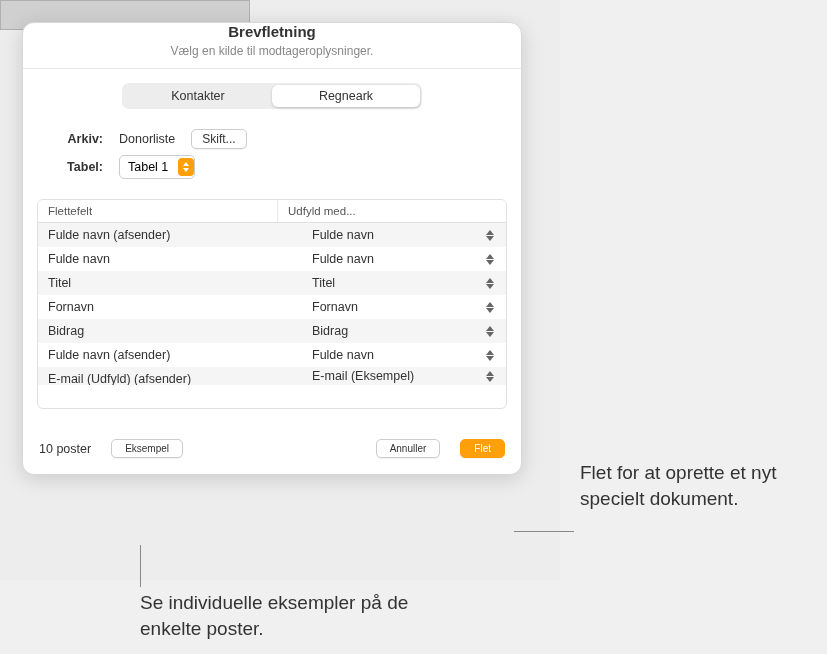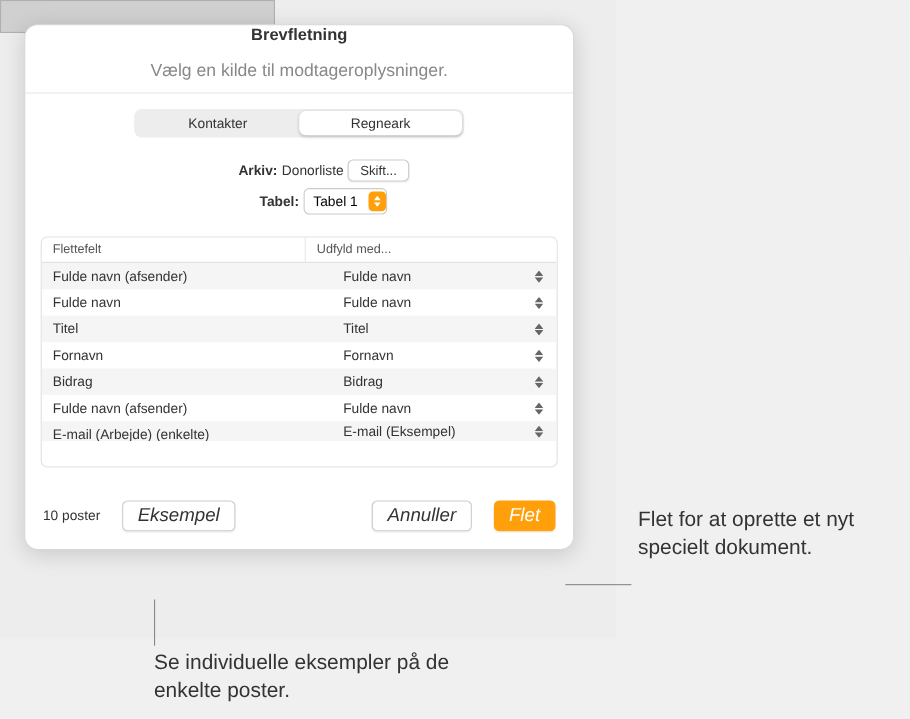--- a/index.html
+++ b/index.html
@@ -14,21 +14,21 @@
       top: 22px;
       width: 500px;
       background: #fff;
       border-radius: 12px;
       border: 1px solid #d8d8d8;
       box-shadow: 0 4px 20px rgba(0,0,0,0.15);
     }
     
     .dialog-header { text-align: center; padding: 0 20px 10px; border-bottom: 1px solid #e8e8e8; }
     .dialog-title { font-size: 15px; font-weight: 600; color: #333; }
-    .dialog-subtitle { font-size: 16px; color: #888; margin-top: 16px; }
+    .dialog-subtitle { font-size: 12px; color: #888; margin-top: 4px; }
     
     .segmented-wrap { display: flex; justify-content: center; padding: 14px 0 10px; }
     .segmented {
       display: flex;
       background: #ededed;
       border-radius: 7px;
       padding: 2px;
       width: 300px;
     }
     .segmented-item {
@@ -39,21 +39,21 @@
       border-radius: 6px;
       color: #333;
       cursor: pointer;
     }
     .segmented-item.active {
       background: #fff;
       box-shadow: 0 1px 3px rgba(0,0,0,0.2);
     }
     
     .form-rows { padding: 4px 0 14px; }
-    .form-row { display: flex; align-items: center; justify-content: center; gap: 4px; margin: 6px 0; font-size: 12.5px; }
+    .form-row { display: flex; align-items: center; justify-content: flex-start; gap: 16px; margin: 6px 0; font-size: 12.5px; }
     .form-label { color: #333; font-weight: 600; width: 80px; text-align: right; }
     .form-value { color: #333; }
     .btn-small {
       background: #fff;
       border: 1px solid #ccc;
       border-radius: 5px;
       padding: 2px 10px;
       font-size: 12px;
       color: #333;
       cursor: pointer;
@@ -124,25 +124,24 @@
       font-size: 12.5px;
       gap: 20px;
     }
     .footer-count { color: #333; }
     .footer-spacer { flex: 1; }
     .btn {
       background: #fff;
       border: 1px solid #ccc;
       border-radius: 5px;
       padding: 3px 13px;
-      font-size: 17px;
+      font-size: 10px;
       color: #333;
       cursor: pointer;
       box-shadow: 0 1px 1px rgba(0,0,0,0.05);
-      font-style: italic;
     }
     .btn-primary {
       background: #ff9f0a;
       border: 1px solid #ff9f0a;
       color: #fff;
       font-weight: 500;
     }
     
     .callout {
       position: absolute;
@@ -281,21 +280,21 @@
             <svg width="8" height="5" viewBox="0 0 8 5">
                 <path d="M4 0 L8 5 L0 5 Z" fill="#666"></path>
               </svg>
             <svg width="8" height="5" viewBox="0 0 8 5">
                 <path d="M4 5 L0 0 L8 0 Z" fill="#666"></path>
               </svg>
           </span>
         </div>
       </div>
       <div class="table-row odd cut">
-        <div class="td-left">E-mail (Arbejde) (enkelte)</div>
+        <div class="td-left">E-mail (Udfyld) (afsender)</div>
         <div class="td-right">
           <span>E-mail (Eksempel)</span>
           <span class="dropdown-arrows">
             <svg width="8" height="5" viewBox="0 0 8 5">
                 <path d="M4 0 L8 5 L0 5 Z" fill="#666"></path>
               </svg>
             <svg width="8" height="5" viewBox="0 0 8 5">
                 <path d="M4 5 L0 0 L8 0 Z" fill="#666"></path>
               </svg>
           </span>

